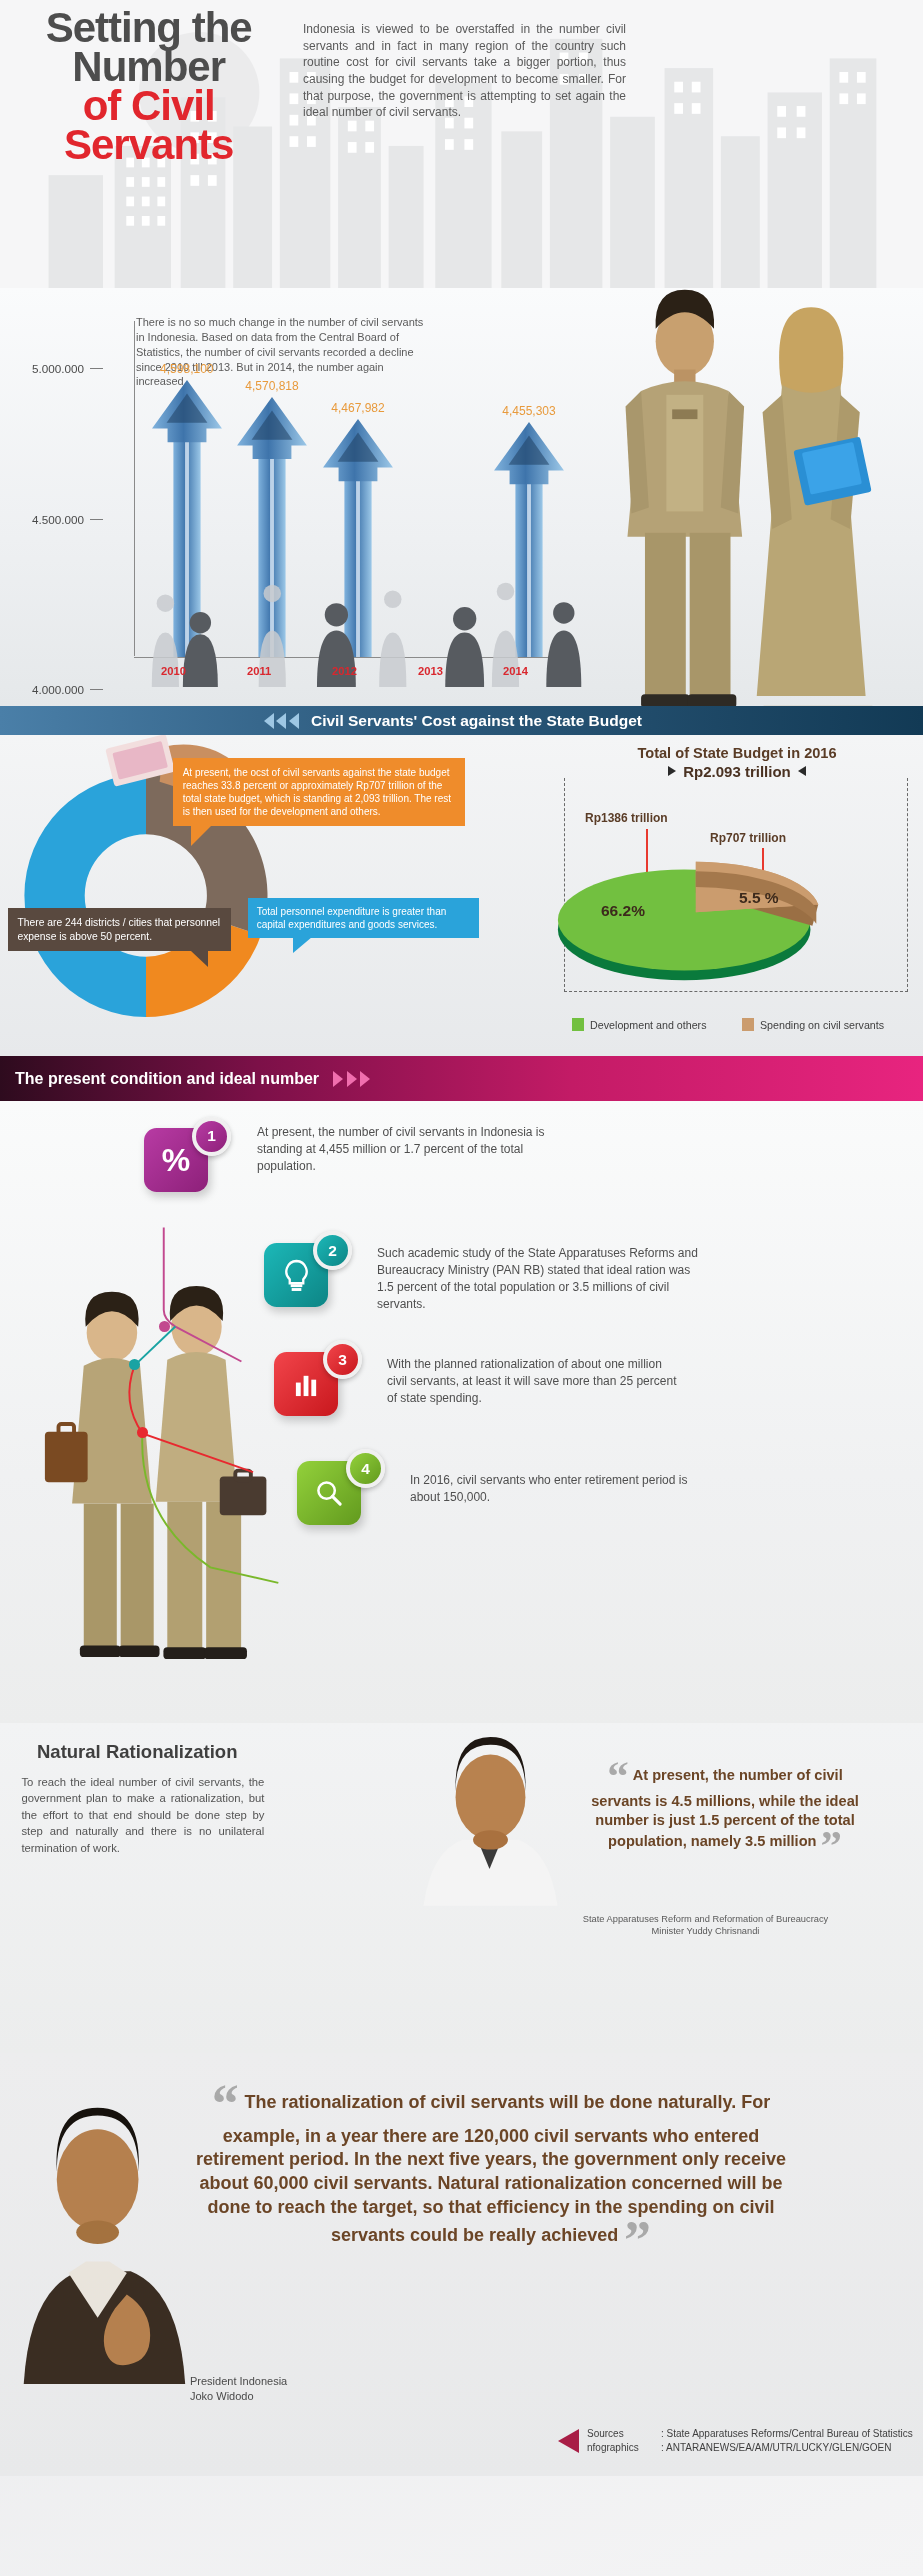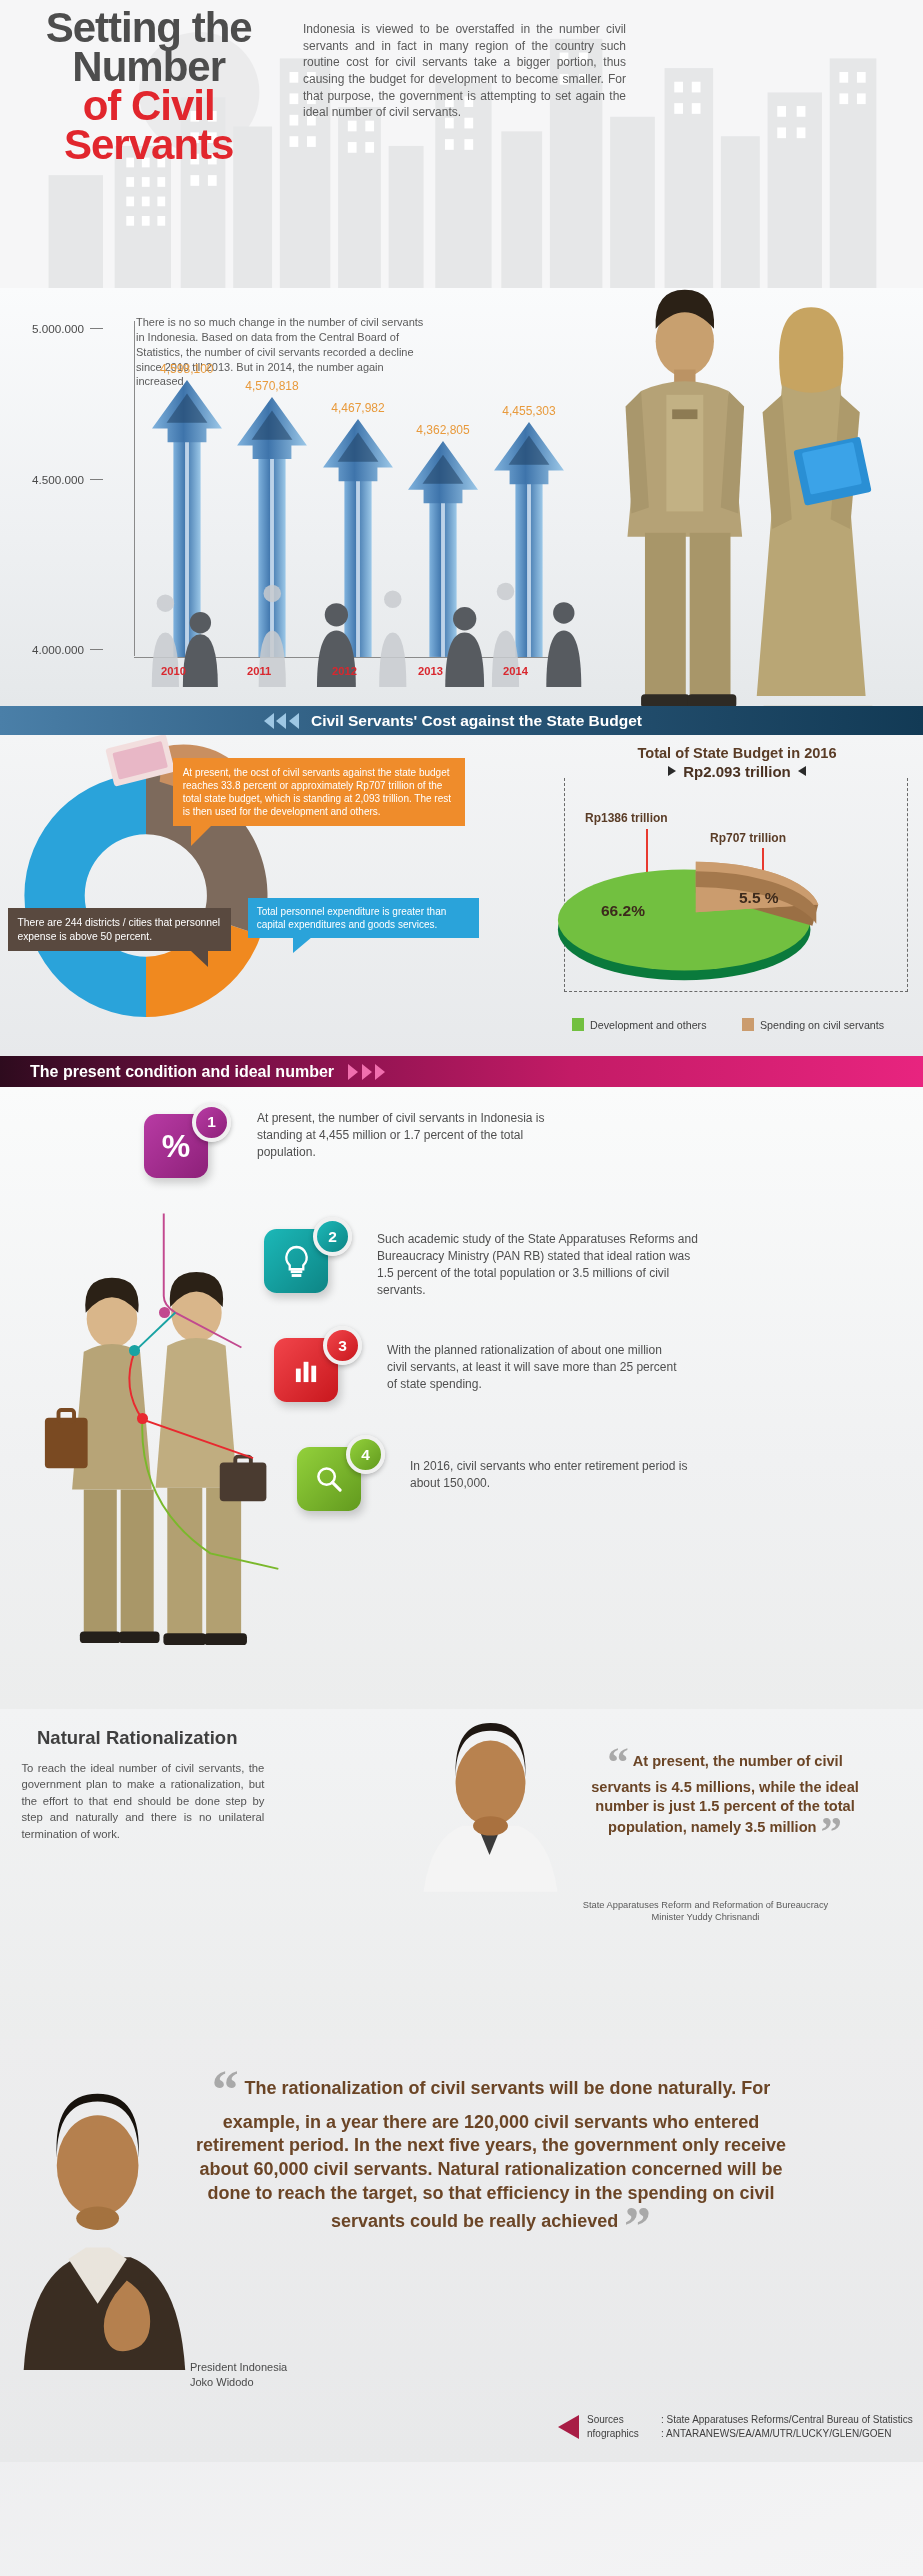--- a/index.html
+++ b/index.html
@@ -63,38 +63,38 @@
   .banner-blue {
     position: relative; height: 29px; display:flex; align-items:center; justify-content:center;
     background: linear-gradient(90deg, #4a7fa8 0%, #2f5d80 40%, #123a55 100%);
     color:#fff; font-weight:700; font-size:15.5px; padding-right:17.5px;
   }
   .banner-blue .chevs { display:flex; gap:2.9px; margin-right:11.7px; }
   .banner-blue .chevs span {
     width:0;height:0;border-right:10.7px solid #9ec7e4;border-top:8.7px solid transparent;border-bottom:8.7px solid transparent;
   }
   .banner-magenta {
-    position:relative; height:31px; display:flex; align-items:center;
+    position:relative; height:45px; display:flex; align-items:center;
     background: linear-gradient(90deg,#2e0b1e 0%, #7c1048 28%, #c31b66 62%, #e8247f 100%);
-    color:#fff; font-weight:700; font-size:16px; padding-left:30px;
+    color:#fff; font-weight:700; font-size:16px; padding-left:15px;
   }
   .banner-magenta .chevs { display:flex; gap:3.9px; margin-left:13.6px; }
   .banner-magenta .chevs span {
     width:0;height:0;border-left:10.7px solid #f06fae;border-top:8.7px solid transparent;border-bottom:8.7px solid transparent;
   }
 
   
   .chart-section { position: relative; height: 418px; background: linear-gradient(180deg,#fafbfc,#eef0f2 60%, #e5e8ea); overflow:hidden; }
   .chart-note {
     position:absolute; left:136px; top:27px; width:296px;
     font-size: 11px; line-height:1.35; color:#5b5b5b;
   }
   .chart-area { position:absolute; left:105px; top:9.7px; width:466px; height:389px; }
   .y-axis { position:absolute; left:-73px; top:24px; height:330px; }
-  .ytick { position:absolute; font-size:11.7px; color:#4a4a4a; white-space:nowrap; }
+  .ytick { position:absolute; font-size:11.7px; color:#4a4a4a; white-space:nowrap;margin-top:40px; }
   .ytick::after {
     content:''; position:absolute; right:-19.4px; top:50%; width:13.6px; height:1px; background:#7d7d7d;
   }
   .axis-vline { position:absolute; left:29px; top:23px; width:1px; height:335px; background:#8a8a8a; }
   .axis-hline { position:absolute; left:29px; top:359px; width:437px; height:1px; background:#8a8a8a; }
   .bars { position:absolute; left:39px; top:23px; width:432px; height:336px; }
   .bar-col { position:absolute; bottom:0; width:70px; text-align:center; }
   .bar-val { position:absolute; left:50%; transform:translateX(-50%); white-space:nowrap; font-size:12px; color:#e89a3c; font-weight:400; }
   .arrow-up { position:absolute; bottom:0; left:50%; transform:translateX(-50%); }
   .year-lbl { position:absolute; font-size:11.2px; font-weight:700; color:#d9272e; }
@@ -340,29 +340,20 @@
         </div>
         <div class="bar-col" style="left:179px; height:238px;">
           <div class="bar-val" style="top:-17.5px;">4,467,982</div>
           <svg class="arrow-up" width="70" height="238" viewBox="0 0 72 245">
             <rect x="22" y="58" width="28" height="187" fill="url(#g1)"></rect>
             <rect x="34" y="58" width="4" height="187" fill="#dbe9f6" opacity=".8"></rect>
             <polygon points="36,0 72,50 56,50 56,64 16,64 16,50 0,50" fill="url(#g1)"></polygon>
             <polygon points="36,14 57,44 15,44" fill="#1f3f63" opacity=".55"></polygon>
           </svg>
         </div>
-        <div class="bar-col" style="left:264px; height:216px;">
-          <div class="bar-val" style="top:-17.5px;">4,362,805</div>
-          <svg class="arrow-up" width="70" height="216" viewBox="0 0 72 222">
-            <rect x="22" y="58" width="28" height="164" fill="url(#g1)"></rect>
-            <rect x="34" y="58" width="4" height="164" fill="#dbe9f6" opacity=".8"></rect>
-            <polygon points="36,0 72,50 56,50 56,64 16,64 16,50 0,50" fill="url(#g1)"></polygon>
-            <polygon points="36,14 57,44 15,44" fill="#1f3f63" opacity=".55"></polygon>
-          </svg>
-        </div>
         <div class="bar-col" style="left:350px; height:235px;">
           <div class="bar-val" style="top:-17.5px;">4,455,303</div>
           <svg class="arrow-up" width="70" height="235" viewBox="0 0 72 242">
             <rect x="22" y="58" width="28" height="184" fill="url(#g1)"></rect>
             <rect x="34" y="58" width="4" height="184" fill="#dbe9f6" opacity=".8"></rect>
             <polygon points="36,0 72,50 56,50 56,64 16,64 16,50 0,50" fill="url(#g1)"></polygon>
             <polygon points="36,14 57,44 15,44" fill="#1f3f63" opacity=".55"></polygon>
           </svg>
         </div>
       </div>

